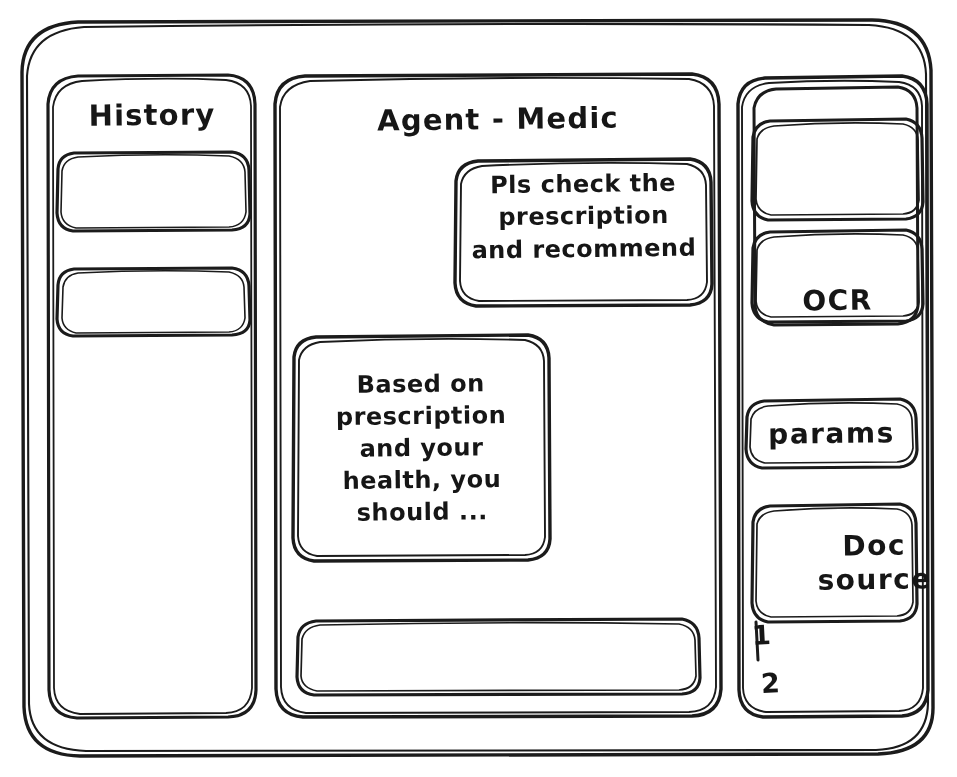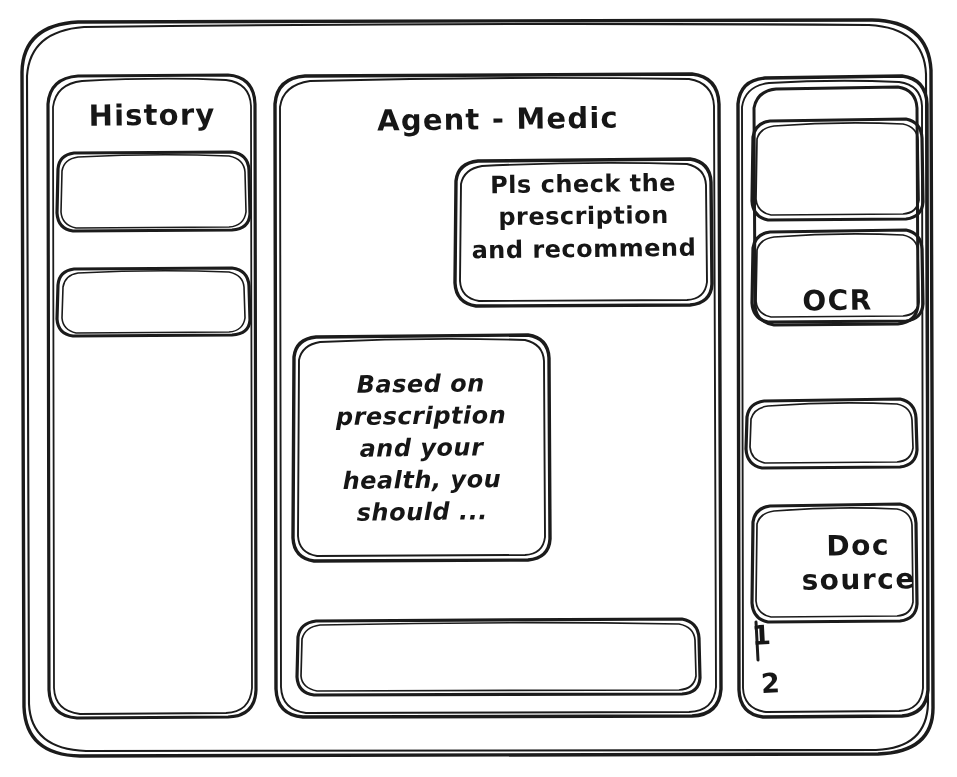--- a/index.html
+++ b/index.html
@@ -191,43 +191,46 @@
     <div class="hit" style="left:275px; top:74px; width:446px; height:643px;"></div>
 
     <div class="hand panel-title" style="left:288px; top:98px; width:420px; height:44px;">Agent - Medic</div>
 
     <div class="hit" style="left:455px; top:143px; width:257px; height:147px;">
       <div class="hand bubble-text" style="left:6px; top:4px; width:245px; height:139px;">Pls check the
 prescription
 and recommend</div>
     </div>
 
-    <div class="hit" style="left:293px; top:335px; width:257px; height:226px;font-style:italic;">
+    <div class="hit" style="left:293px; top:335px; width:257px; height:226px;">
       <div class="hand bubble-text" style="left:6px; top:4px; width:245px; height:218px;">Based on
 prescription
 and your
 health, you
 should ...</div>
     </div>
 
     <div class="hit" style="left:297px; top:619px; width:403px; height:76px; cursor:text;">
       <div class="hand bubble-text" style="left:14px; top:0; width:375px; height:76px; justify-content:flex-start;"></div>
     </div>
 
     <div class="hit" style="left:738px; top:76px; width:190px; height:641px;"></div>
 
     <div class="hit" style="left:754px; top:87px; width:164px; height:238px;"></div>
 
 
     <div class="hit" style="left:752px; top:230px; width:171px; height:92px; cursor:pointer;margin-top:25px;">
       <div class="hand tool-label" style="left:0; top:0; width:171px; height:92px;">OCR</div>
     </div>
 
-
-    <div class="hit" style="left:776px; top:504px; width:165px; height:118px; cursor:pointer;">
+    <div class="hit" style="left:746px; top:399px; width:171px; height:69px; cursor:pointer;">
+      <div class="hand tool-label" style="left:0; top:0; width:171px; height:69px;">params</div>
+    </div>
+
+    <div class="hit" style="left:792px; top:504px; width:165px; height:118px; cursor:pointer;">
       <div class="hand tool-label" style="left:0; top:0; width:165px; height:118px; line-height:1.22;">Doc
 source</div>
     </div>
 
     <div class="hand list-marker" style="left:752px; top:618px; width:40px; height:36px; justify-content:flex-start;">1</div>
 
     <div class="hand list-marker" style="left:761px; top:666px; width:40px; height:38px; justify-content:flex-start;">2</div>
 
   </div>
 

